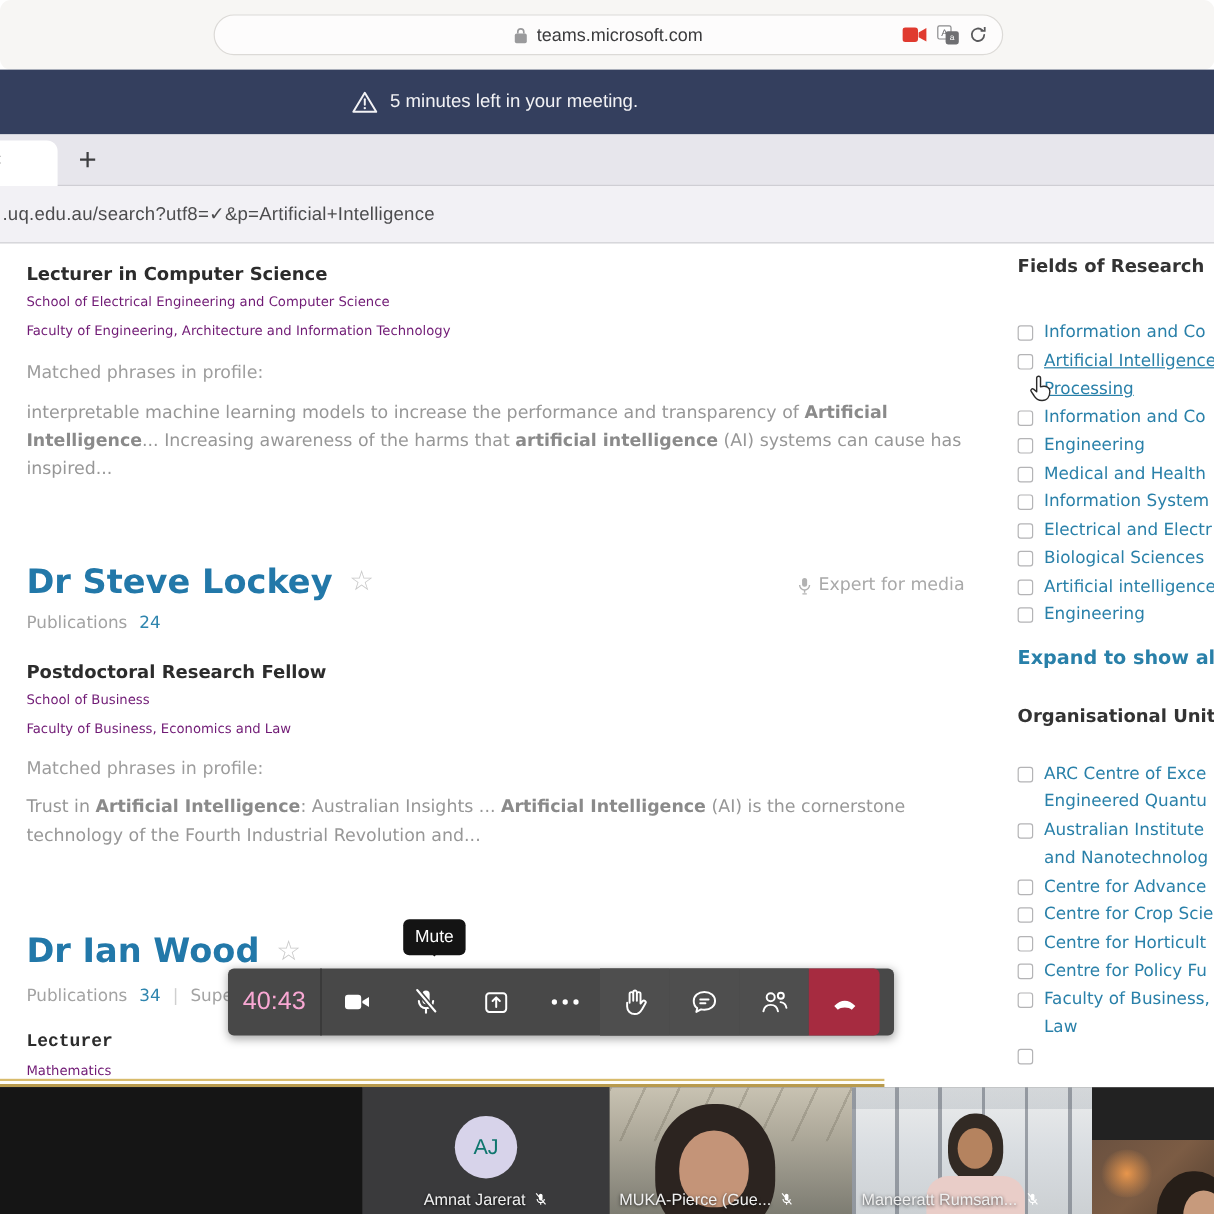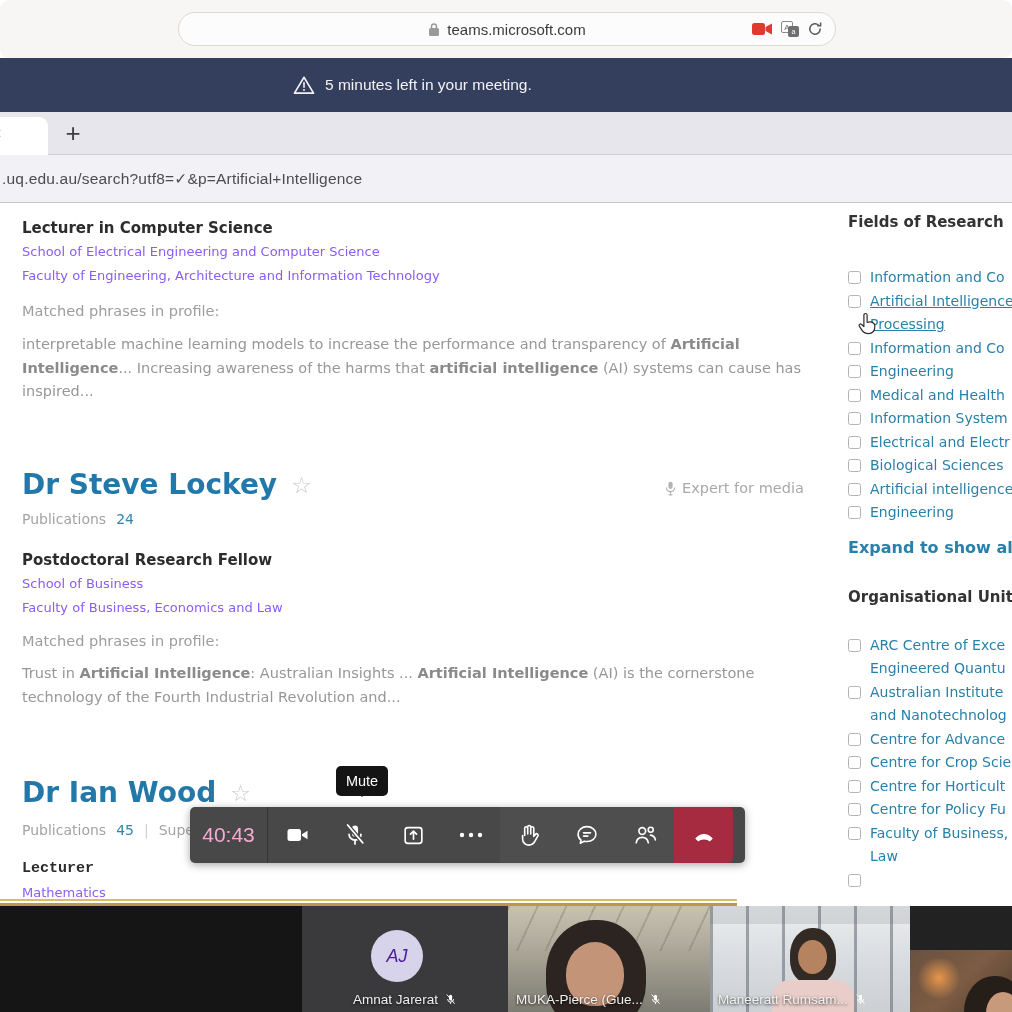--- a/index.html
+++ b/index.html
@@ -30,21 +30,21 @@
 
   
   #urlrow { position:absolute; left:0; top:155px; width:1012px; height:48px; background:#f2f1f5; border-bottom:1px solid #c6c5ca; }
   #url-text { position:absolute; left:2px; top:0; line-height:47px; font-size:15.5px; color:#4c4c4e; letter-spacing:.2px; }
 
   
   #content { position:absolute; left:0; top:203px; width:1012px; height:703px; background:#fff;
     font-family:"DejaVu Sans", sans-serif; }
   .res { position:absolute; left:22px; width:800px; }
   .pos-title { font-size:15px; font-weight:bold; color:#2c2c2c; line-height:24px; }
-  .org-line { font-size:13px; color:#8b5cf6; line-height:24px; }
+  .org-line { font-size:11px; color:#701a75; line-height:24px; }
   .matched { font-size:14.5px; color:#9d9d9d; line-height:22px; margin-top:12px; }
   .snippet { font-size:14.5px; color:#979797; line-height:23.5px; margin-top:11px; width:795px; }
   .snippet b { color:#8a8a8a; }
   .res-name { font-size:28px; font-weight:bold; color:#2278a9; line-height:34px; display:flex; align-items:center; gap:14px; }
   .star { font-size:23px; color:#c9c9c9; font-weight:normal; line-height:24px; }
   .pubs-row { margin-top:7px; font-size:14px; color:#a3a3a3; line-height:20px; }
   .pubs-row .cnt { color:#2f85ae; margin-left:10px; }
   .pubs-row .sep { color:#cfcfcf; margin:0 10px; }
   .expert { position:absolute; left:643px; top:12px; font-size:14.5px; color:#a9a9a9; display:flex; align-items:center; gap:6px; }
 
@@ -78,22 +78,22 @@
     display:flex; align-items:center; justify-content:center; }
   #tooltip { position:absolute; left:336px; top:766px; width:52px; height:30px; background:#141414; border-radius:5px;
     color:#fff; font-size:14.5px; display:flex; align-items:center; justify-content:center; z-index:55; }
   #tooltip::after { content:""; position:absolute; left:20px; bottom:-7px; border:6px solid transparent; border-top-color:#141414; }
 
   
   #strip { position:absolute; left:0; top:906px; width:1012px; height:106px; background:#222; display:flex; }
   .tile { position:relative; height:106px; overflow:hidden; }
   #tile-black { width:302px; background:#151515; }
   #tile-aj { width:206px; background:#3a3a3c; }
-  #aj-avatar { position:absolute; left:69px; top:24px; width:52px; height:52px; border-radius:50%;
-    background:#d7d3ea; color:#4c1d95; font-size:18px; display:flex; align-items:center; justify-content:center;font-style:italic; }
+  #aj-avatar { position:absolute; left:77px; top:24px; width:52px; height:52px; border-radius:50%;
+    background:#d7d3ea; color:#0f766e; font-size:18px; display:flex; align-items:center; justify-content:center; }
   .namebar { position:absolute; left:8px; bottom:5px; display:flex; align-items:center; gap:6px;
     color:#f0f0f0; font-size:13.5px; text-shadow:0 1px 3px rgba(0,0,0,.8); white-space:nowrap; }
   #tile-aj .namebar { left:50%; transform:translateX(-50%); }
   #tile-muka { width:202px; background:linear-gradient(180deg,#c8c2b2 0%,#b0ab9c 35%,#7d7c72 100%);padding-left:16px; }
   #tile-muka .ceiling { position:absolute; left:0; top:0; width:100%; height:45px;
     background:repeating-linear-gradient(115deg, rgba(120,115,100,.35) 0 2px, transparent 2px 26px); }
   .head { position:absolute; border-radius:48% 48% 42% 42%; }
   #tile-muka .head { left:38px; top:14px; width:100px; height:110px; background:#2c2420; }
   #tile-muka .face { position:absolute; left:58px; top:36px; width:58px; height:64px; background:#c49478; border-radius:50% 50% 46% 46%; }
   #tile-man { width:200px; background:linear-gradient(180deg,#eceded 0%,#d9dde1 50%,#ccd0d3 100%); }
@@ -208,21 +208,21 @@
     <div class="matched" style="margin-top:10px;">Matched phrases in profile:</div>
     <div class="snippet" style="margin-top:10px;width:760px;"><span>Trust in </span><b>Artificial Intelligence</b><span>: Australian Insights ... </span><b>Artificial Intelligence</b><span> (AI) is the cornerstone technology of the Fourth Industrial Revolution and...</span></div>
   </div>
 
   <div class="res" style="top:573px;">
     <div class="res-name">
       <span>Dr Ian Wood</span>
       <span class="star">☆</span>
     </div>
     <div class="pubs-row" style="margin-top:10px;">
-      <span>Publications</span><span class="cnt">45</span><span class="sep">|</span><span>Super</span>
+      <span>Publications</span><span class="cnt">34</span><span class="sep">|</span><span>Super</span>
     </div>
     <div class="pos-title" style="margin-top:17px;font-family:Liberation Mono, monospace;">Lecturer</div>
     <div class="org-line">Mathematics</div>
   </div>
 
   <div id="sidebar">
     <div class="facet-head">Fields of Research</div>
 
     <div class="facet-list">
       <div class="s-row">

